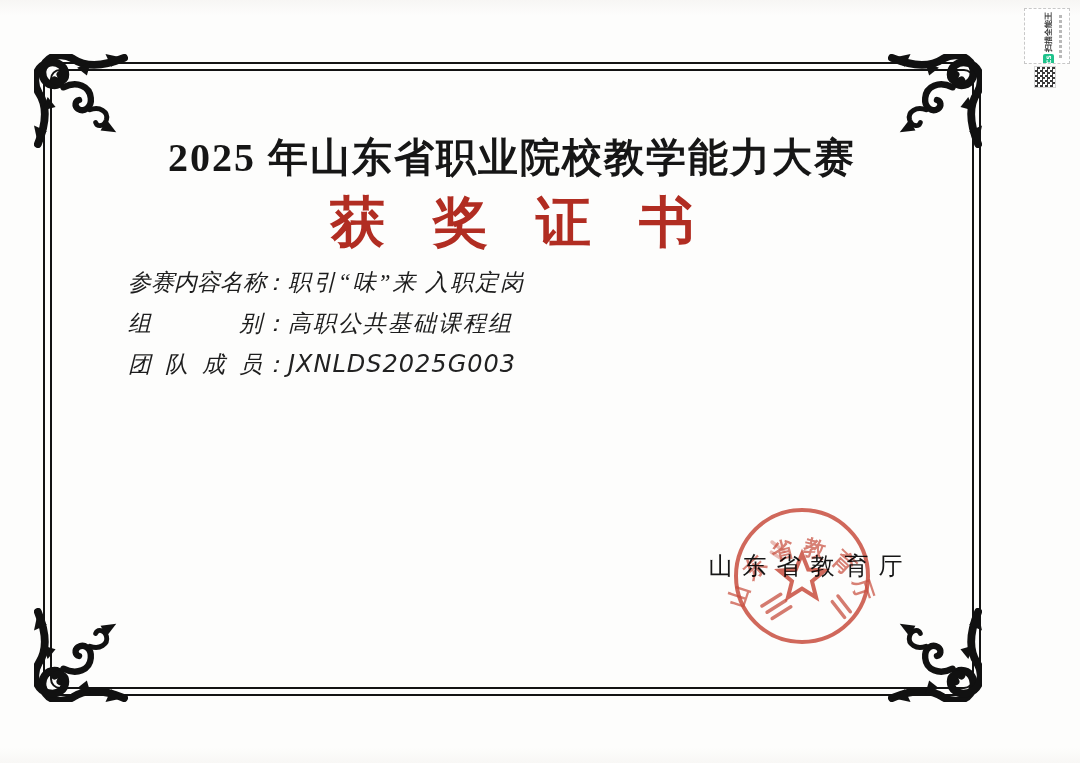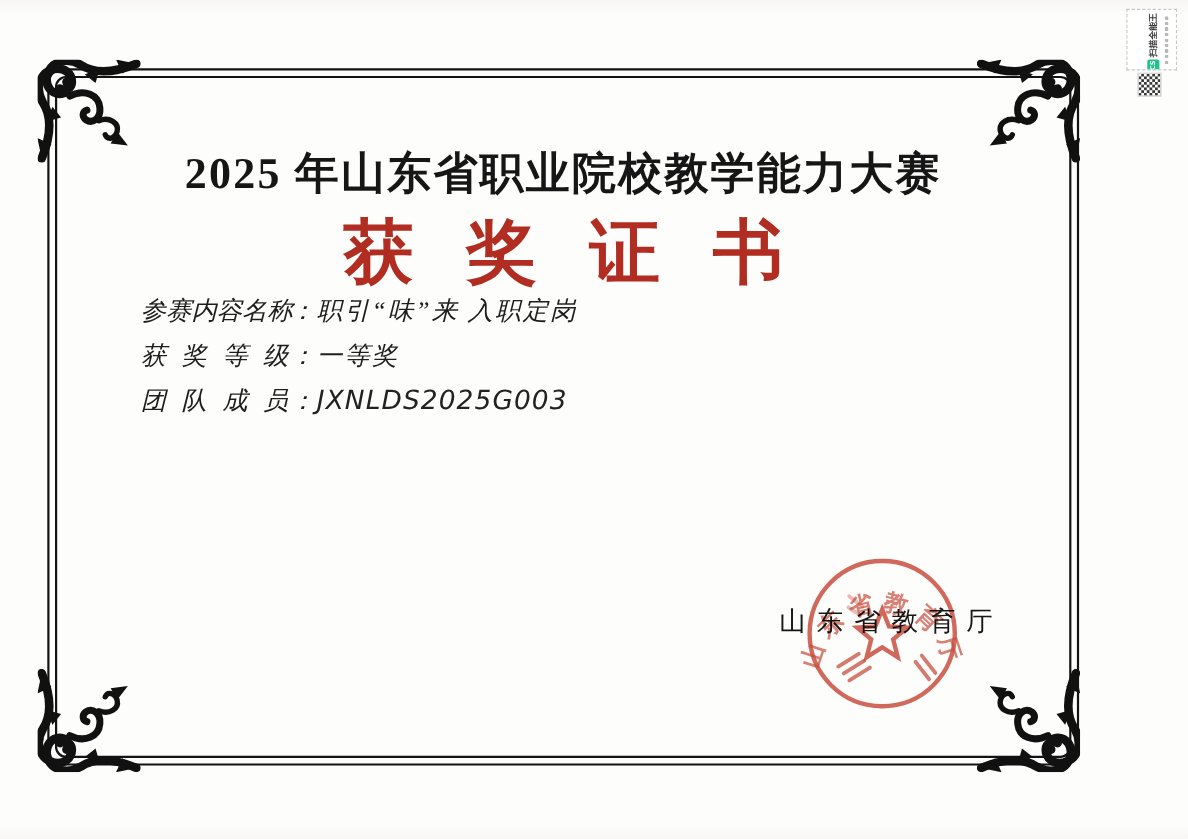--- a/index.html
+++ b/index.html
@@ -19,21 +19,21 @@
   .corner { position:absolute; width:94px; height:94px; }
   .corner.tl { left:34px;  top:54px; }
   .corner.tr { left:888px; top:54px;  transform:scaleX(-1); }
   .corner.br { left:888px; top:608px; transform:scale(-1,-1); }
   .corner.bl { left:34px;  top:608px; transform:scaleY(-1); }
 
   
   .main-title { position:absolute; left:43px; top:130px; width:938px; text-align:center;
                 font-size:40px; font-weight:bold; color:#161616; letter-spacing:2px; }
   .award-title { position:absolute; left:43px; top:186px; width:938px; text-align:center;
-                 font-size:64px; font-weight:bold; color:#b12d22;
+                 font-size:55px; font-weight:bold; color:#b12d22;
                  letter-spacing:48px; padding-left:48px; }
 
   
   .fields { position:absolute; left:128px; top:262px; width:740px;font-style:italic; }
   .field-row { height:41px; line-height:41px; font-size:23px; color:#1d1d1d;
                white-space:nowrap; }
   .field-label { display:inline-block; width:134px; text-align:justify;
                  text-align-last:justify; vertical-align:top; }
   .field-colon { display:inline-block; width:26px; text-align:center; }
   .field-value { letter-spacing:2px; }
@@ -109,21 +109,21 @@
     </svg>
 
   <div class="main-title">2025 年山东省职业院校教学能力大赛</div>
   <div class="award-title">获奖证书</div>
 
   <div class="fields">
     <div class="field-row">
       <span class="field-label">参赛内容名称</span><span class="field-colon">：</span><span class="field-value">职引“味”来 入职定岗</span>
     </div>
     <div class="field-row">
-      <span class="field-label">获奖等级</span><span class="field-colon">：</span><span class="field-value">一等奖</span>
+      <span class="field-label">组别</span><span class="field-colon">：</span><span class="field-value">高职公共基础课程组</span>
     </div>
     <div class="field-row latin-value">
       <span class="field-label">团队成员</span><span class="field-colon">：</span><span class="field-value">JXNLDS2025G003</span>
     </div>
   </div>
 
   <div class="issuer-block">
     <div class="issuer-line">山东省教育厅</div>
   </div>
 

